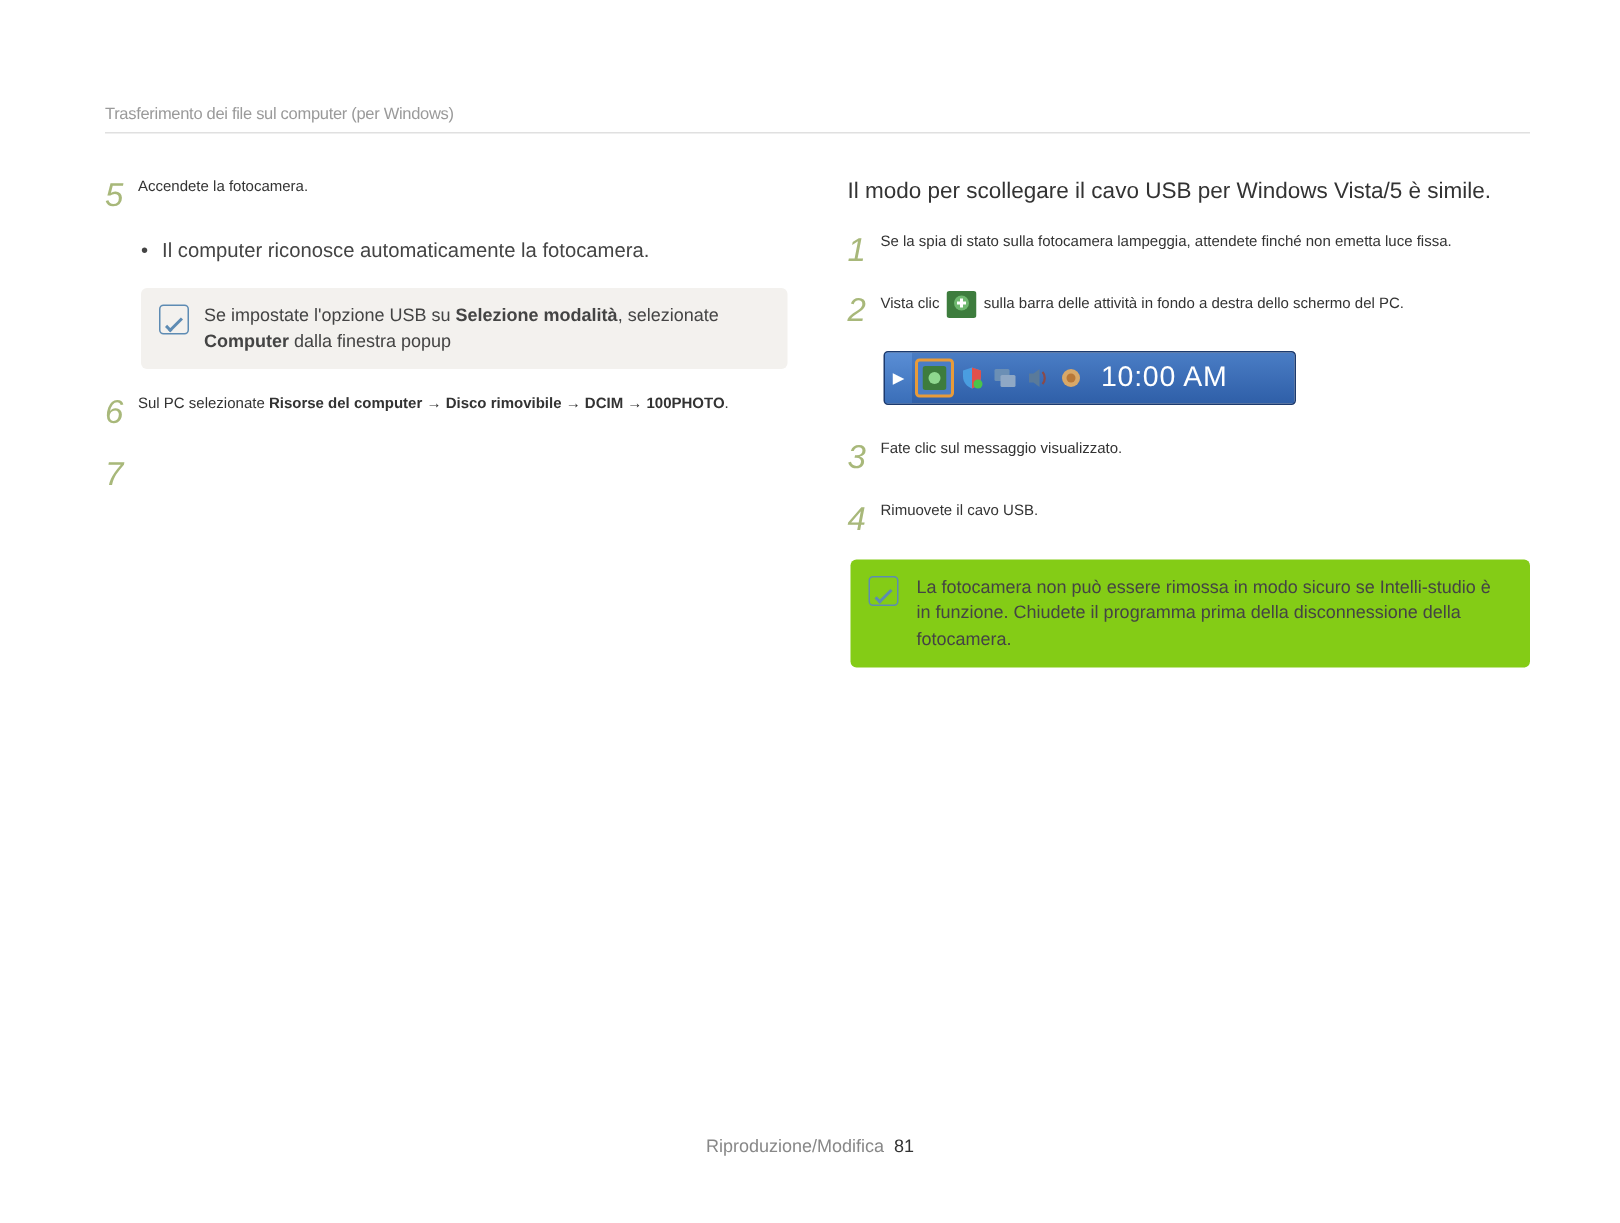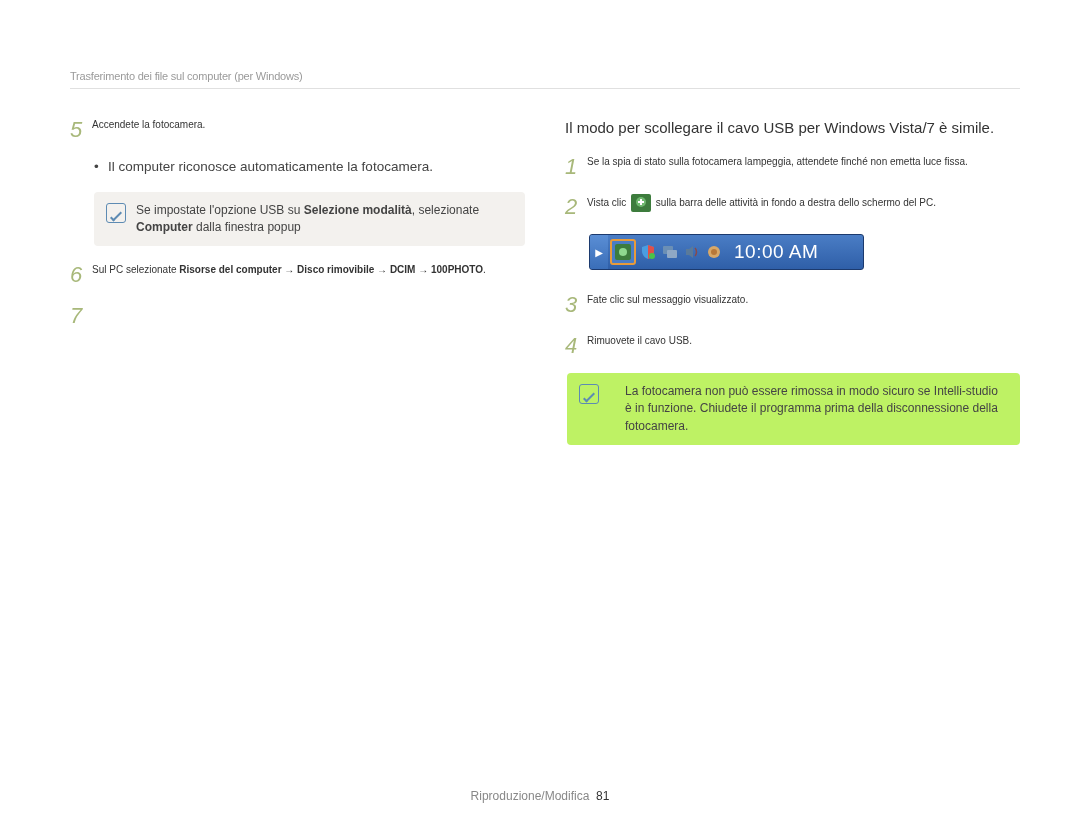--- a/index.html
+++ b/index.html
@@ -68,26 +68,26 @@
   .note-box {
     background: #f3f1ee;
     border-radius: 4px;
     padding: 10px 14px 10px 12px;
     margin: 6px 0 16px 24px;
     display: flex;
     gap: 10px;
     justify-content: flex-end;
   }
   .note-box-wide {
-    background: #bef264;
+    background: #84cc16;
     border-radius: 4px;
     padding: 10px 14px 10px 12px;
     margin: 12px 0 16px 2px;
     display: flex;
-    gap: 26px;
+    gap: 12px;
   }
   .note-icon {
     width: 18px;
     height: 18px;
     border: 1px solid #5d8bb3;
     border-radius: 3px;
     flex-shrink: 0;
     position: relative;
     margin-top: 1px;
   }
@@ -174,21 +174,21 @@
     height: 16px;
   }
   .taskbar-time {
     color: #ffffff;
     font-size: 19px;
     margin-left: 12px;
     letter-spacing: 0.5px;
   }
   .footer {
     position: absolute;
-    bottom: 12px;
+    bottom: 44px;
     left: 0;
     right: 0;
     text-align: center;
     color: #888888;
     font-size: 12px;
   }
   .footer-num {
     color: #333333;
   }
   b { font-weight: bold; }
@@ -231,21 +231,21 @@
 
       <div class="step">
         <div class="step-num">7</div>
       </div>
 
     </div>
 
     <div class="col">
 
 
-      <div class="intro-text">Il modo per scollegare il cavo USB per Windows Vista/7 è simile.</div>
+      <div class="intro-text">Il modo per scollegare il cavo USB per Windows Vista/5 è simile.</div>
 
       <div class="step">
         <div class="step-num">1</div>
         <div class="step-text">Se la spia di stato sulla fotocamera lampeggia, attendete finché non emetta luce fissa.</div>
       </div>
 
       <div class="step">
         <div class="step-num">2</div>
         <div class="step-text">
           <span>Vista clic </span>

